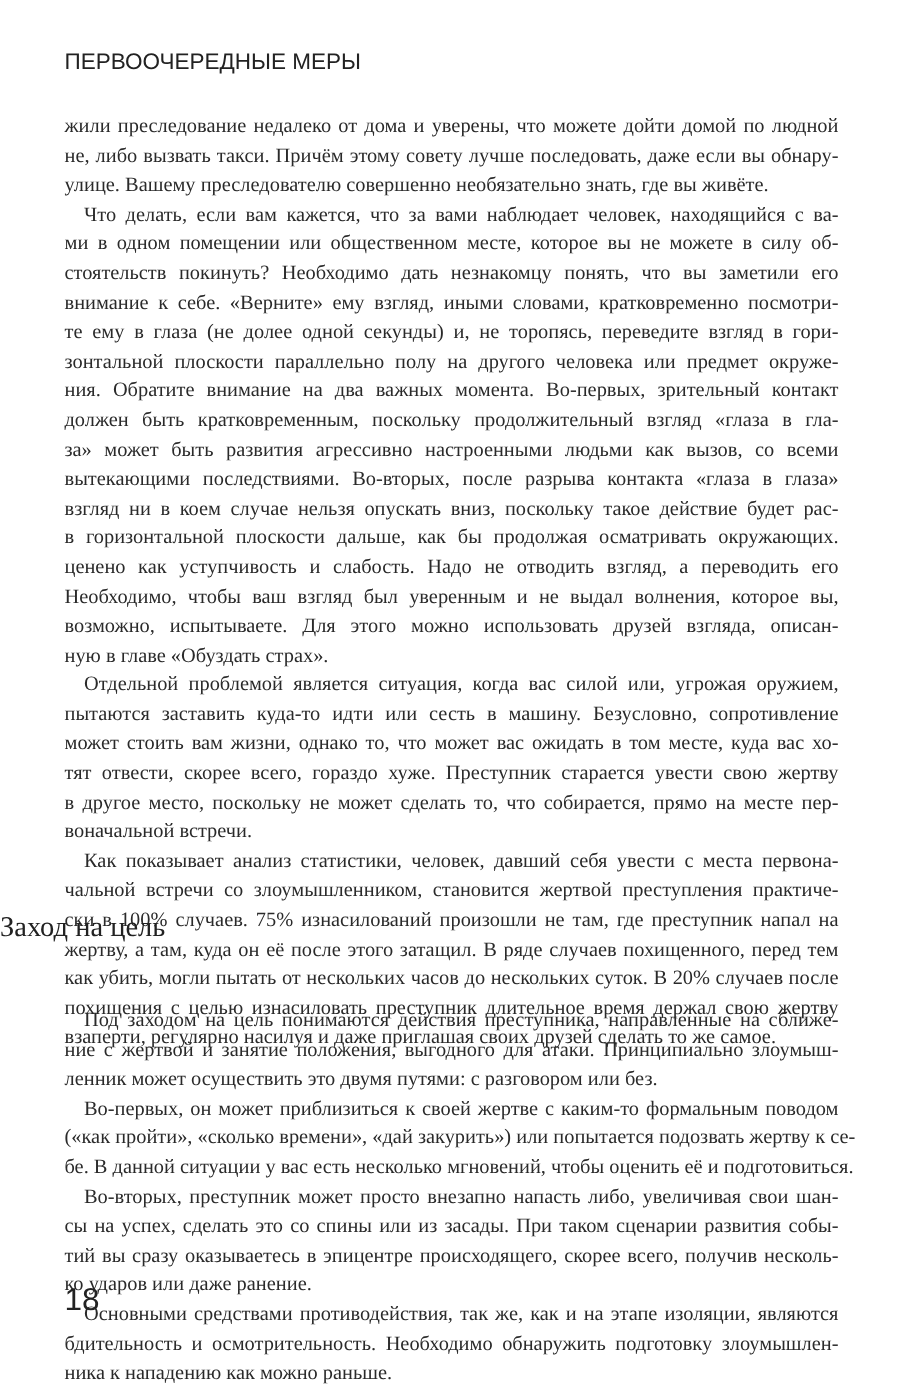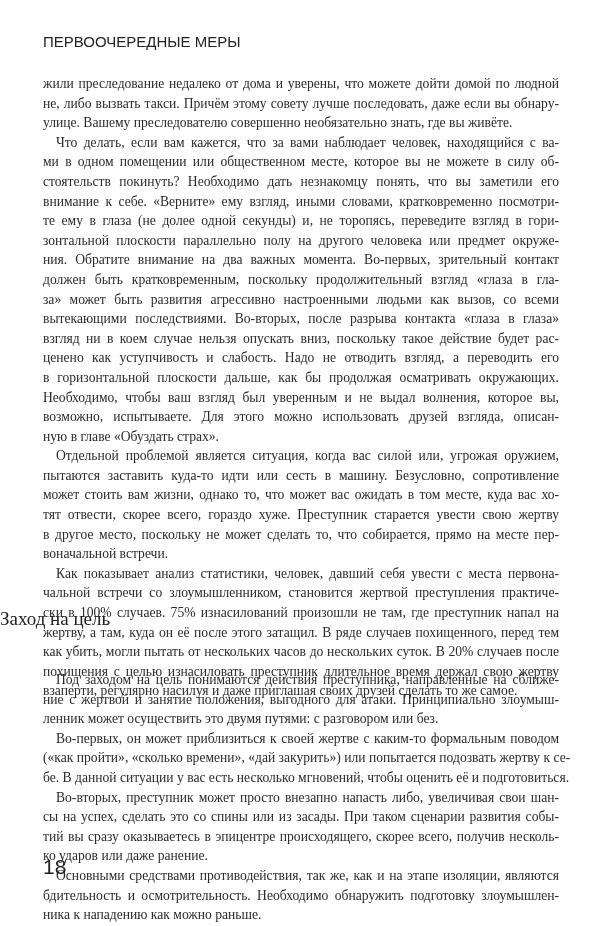--- a/index.html
+++ b/index.html
@@ -41,22 +41,22 @@
       <span class="line">ми в одном помещении или общественном месте, которое вы не можете в силу об-</span>
       <span class="line">стоятельств покинуть? Необходимо дать незнакомцу понять, что вы заметили его</span>
       <span class="line">внимание к себе. «Верните» ему взгляд, иными словами, кратковременно посмотри-</span>
       <span class="line">те ему в глаза (не долее одной секунды) и, не торопясь, переведите взгляд в гори-</span>
       <span class="line">зонтальной плоскости параллельно полу на другого человека или предмет окруже-</span>
       <span class="line">ния. Обратите внимание на два важных момента. Во-первых, зрительный контакт</span>
       <span class="line">должен быть кратковременным, поскольку продолжительный взгляд «глаза в гла-</span>
       <span class="line">за» может быть развития агрессивно настроенными людьми как вызов, со всеми</span>
       <span class="line">вытекающими последствиями. Во-вторых, после разрыва контакта «глаза в глаза»</span>
       <span class="line">взгляд ни в коем случае нельзя опускать вниз, поскольку такое действие будет рас-</span>
+      <span class="line">в горизонтальной плоскости дальше, как бы продолжая осматривать окружающих.</span>
       <span class="line">ценено как уступчивость и слабость. Надо не отводить взгляд, а переводить его</span>
-      <span class="line">в горизонтальной плоскости дальше, как бы продолжая осматривать окружающих.</span>
       <span class="line">Необходимо, чтобы ваш взгляд был уверенным и не выдал волнения, которое вы,</span>
       <span class="line">возможно, испытываете. Для этого можно использовать друзей взгляда, описан-</span>
       <span class="line last">ную в главе «Обуздать страх».</span>
       <span class="line indent">Отдельной проблемой является ситуация, когда вас силой или, угрожая оружием,</span>
       <span class="line">пытаются заставить куда-то идти или сесть в машину. Безусловно, сопротивление</span>
       <span class="line">может стоить вам жизни, однако то, что может вас ожидать в том месте, куда вас хо-</span>
       <span class="line">тят отвести, скорее всего, гораздо хуже. Преступник старается увести свою жертву</span>
       <span class="line">в другое место, поскольку не может сделать то, что собирается, прямо на месте пер-</span>
       <span class="line last">воначальной встречи.</span>
       <span class="line indent">Как показывает анализ статистики, человек, давший себя увести с места первона-</span>

